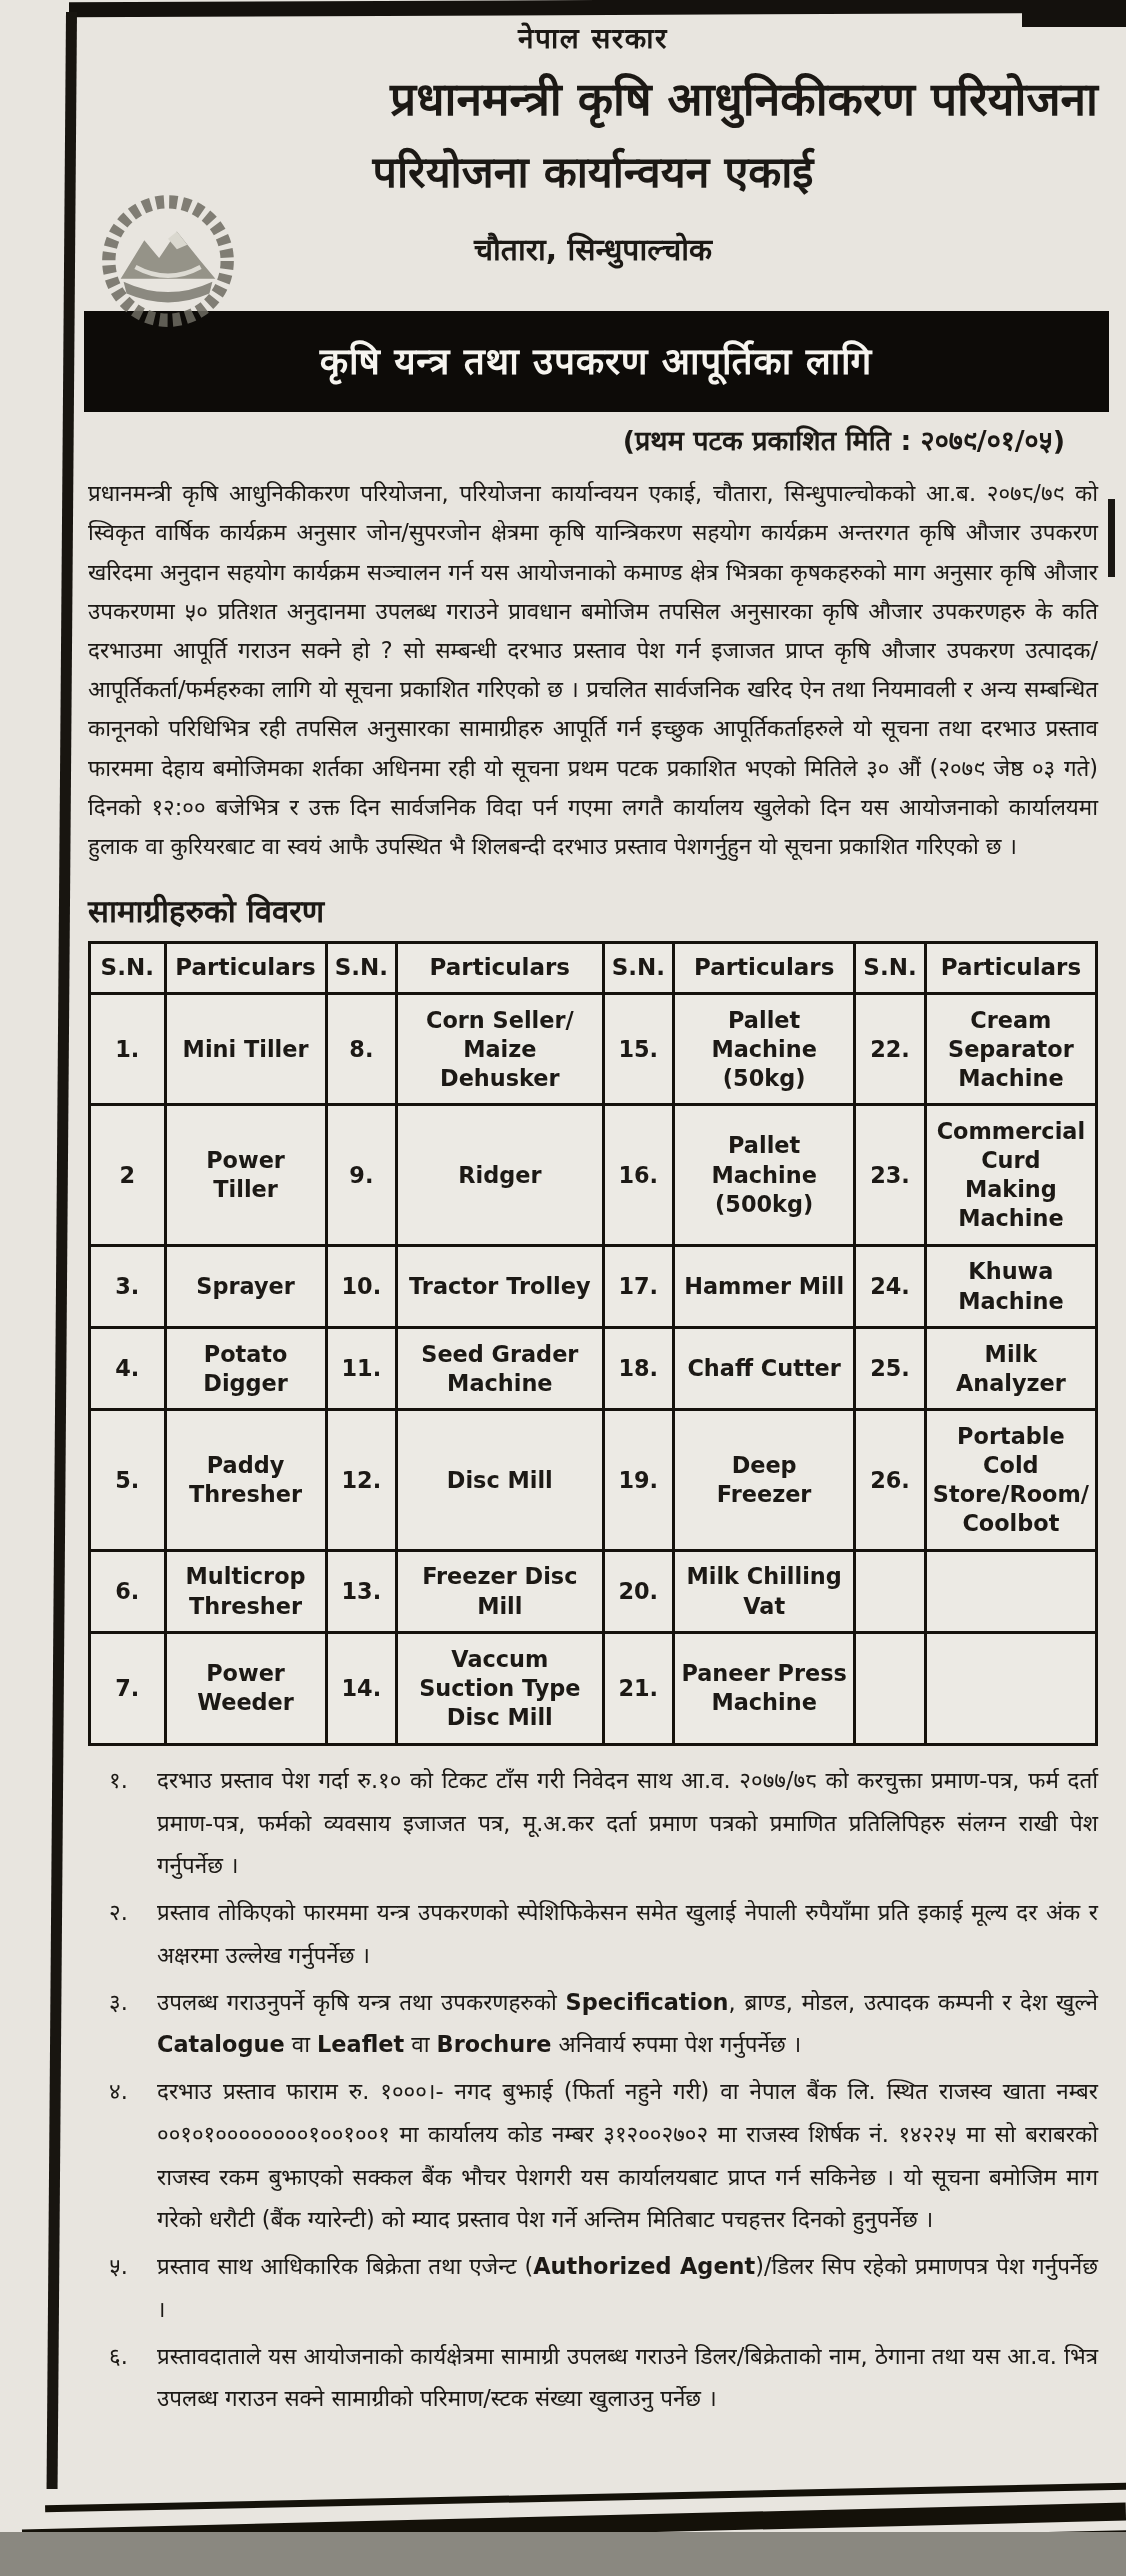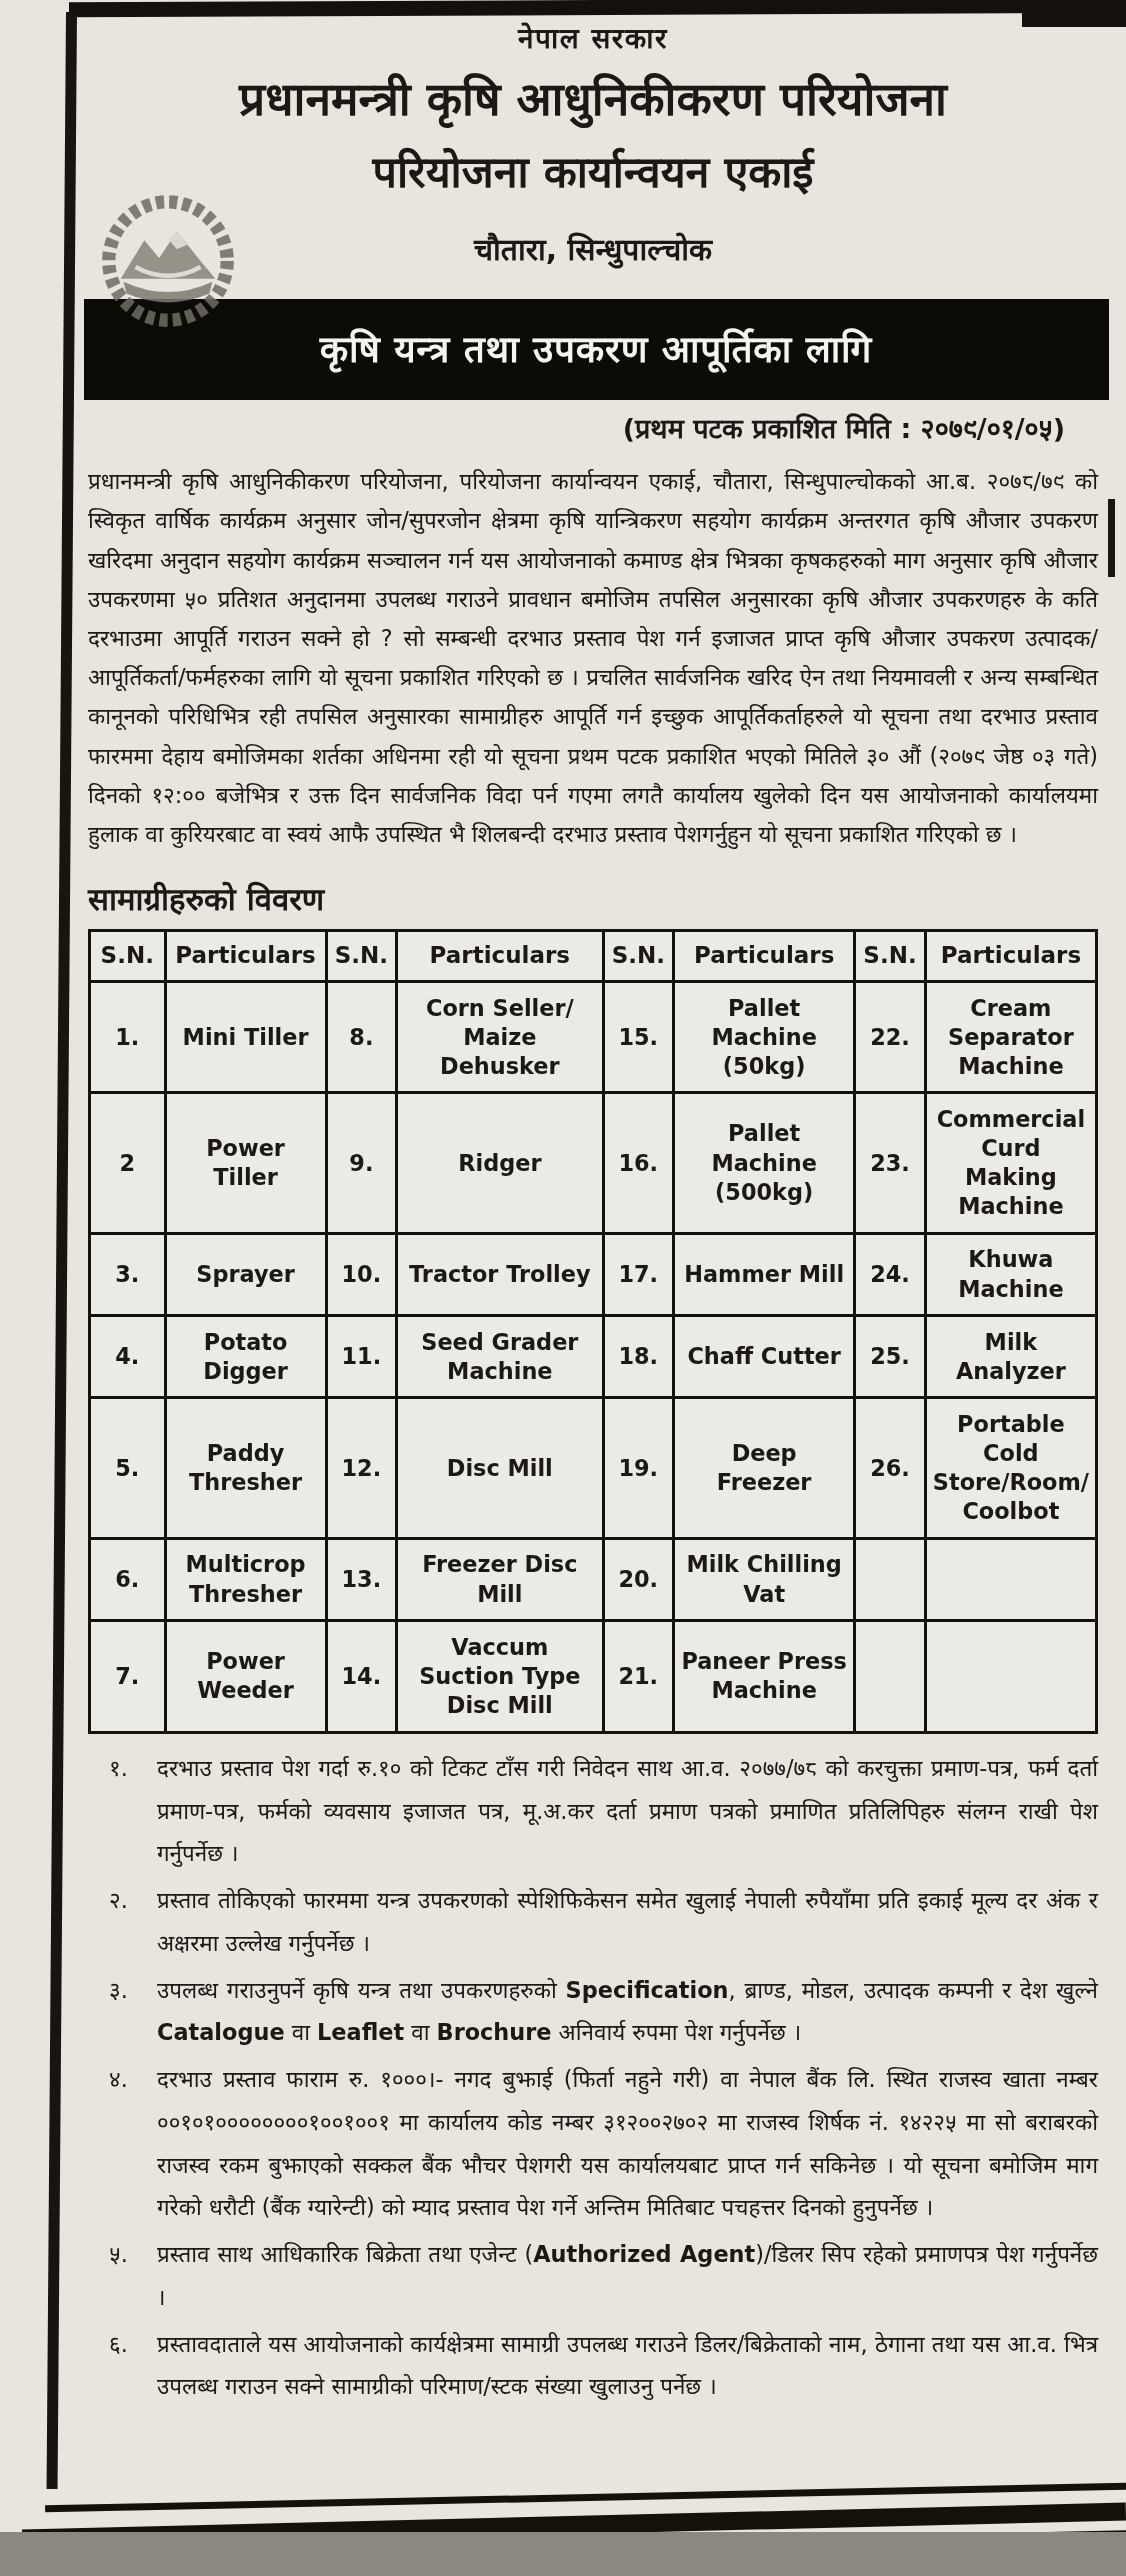--- a/index.html
+++ b/index.html
@@ -22,27 +22,27 @@
   .bb1{left:45px;top:2494px;width:1082px;height:6.7px;transform:rotate(-1.2deg);}
   .bb2{left:22.4px;top:2516px;width:1104px;height:18px;transform:rotate(-1.4deg);}
   .bb3{left:0;top:2543px;width:1127px;height:13.4px;transform:rotate(-1.3deg);}
   .bb4{left:0;top:2566px;width:1127px;height:10.5px;transform:rotate(-0.8deg);}
 
   .content{position:absolute;left:88px;top:18px;width:1010px;}
 
   
   .h-gov{text-align:center;font-size:28px;font-weight:700;letter-spacing:1.5px;}
   .h-ministry{text-align:center;font-size:40px;font-weight:800;margin-top:9px;}
-  .h-project{text-align:center;font-size:46px;font-weight:800;margin-top:19.4px;line-height:1.08;}
+  .h-project{text-align:right;font-size:46px;font-weight:800;margin-top:19.4px;line-height:1.08;}
   .h-unit{text-align:center;font-size:43px;font-weight:700;margin-top:16.4px;}
   .h-loc{text-align:center;font-size:30px;font-weight:700;margin-top:28px;}
   .emblem{position:absolute;left:6px;top:172px;width:148px;height:148px;opacity:.85;}
 
   
-  .banner{margin-top:30px;margin-left:-4.5px;margin-right:-10.5px;background:#0d0b08;color:#f6f4ef;text-align:center;padding:22.4px 9px 27px;}
+  .banner{margin-top:42px;margin-left:-4.5px;margin-right:-10.5px;background:#0d0b08;color:#f6f4ef;text-align:center;padding:22.4px 9px 27px;}
   .banner-line1{font-size:37px;font-weight:800;letter-spacing:0.7px;}
   .banner-line2{font-size:36px;font-weight:800;margin-top:15px;letter-spacing:0.7px;}
   .published{width:fit-content;margin:9px 33px 0 auto;font-size:27px;font-weight:800;}
 
   
   .intro{margin-top:16.4px;font-size:22.4px;line-height:1.75;text-align:justify;font-weight:500;}
 
   .section-title{font-size:31px;font-weight:800;margin-top:12px;}
 
   

